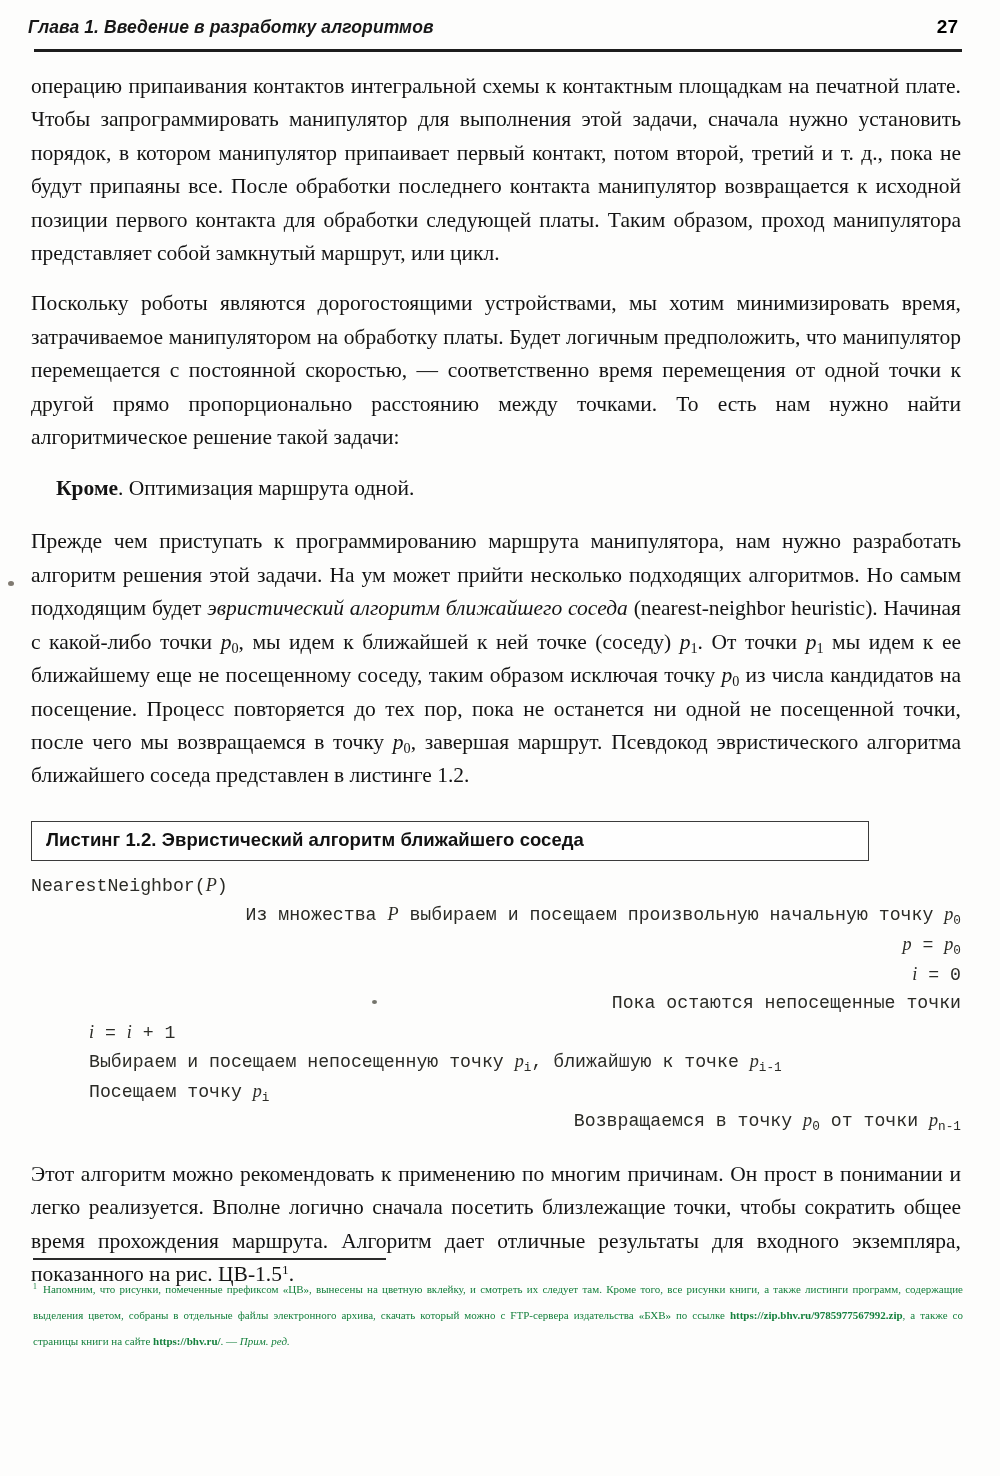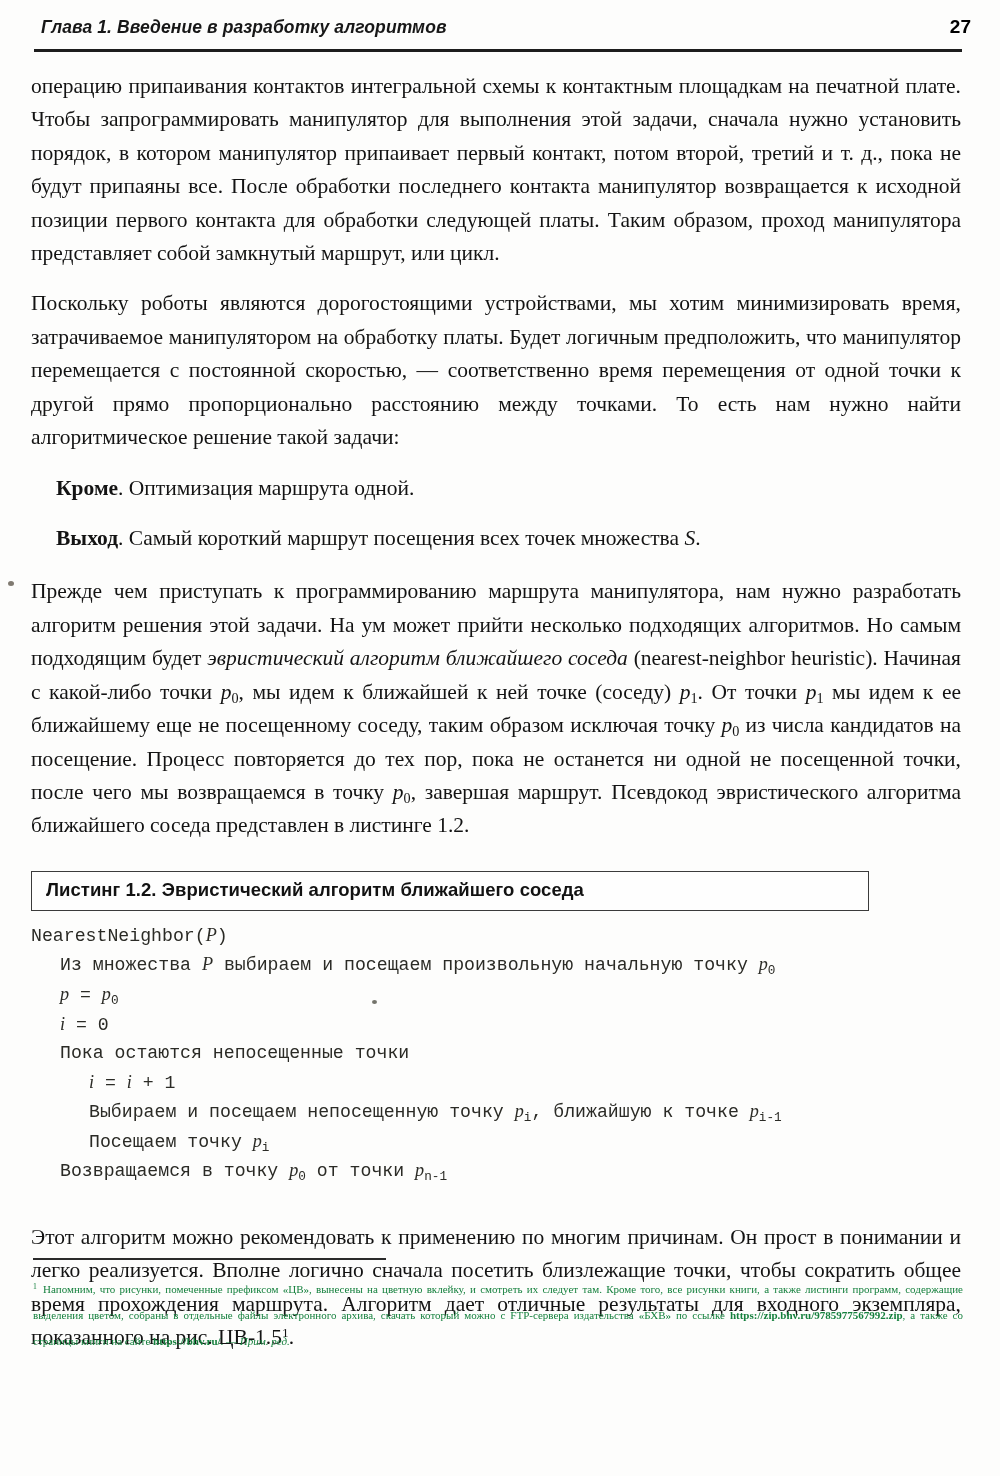--- a/index.html
+++ b/index.html
@@ -19,21 +19,21 @@
     position: absolute;
     left: 0; top: 0;
     width: 1000px;
     height: 1476px;
     background: #fdfdfc;
   }
 
   
   .runhead {
     position: absolute;
-    left: 41px;
+    left: 28px;
     top: 16px;
     width: 930px;
     display: flex;
     align-items: flex-end;
     justify-content: space-between;
   }
   .runhead-title {
     font-family: "Liberation Sans", "DejaVu Sans", sans-serif;
     font-style: italic;
     font-weight: 700;
@@ -119,29 +119,29 @@
   .listing-box-title {
     font-family: "Liberation Sans", "DejaVu Sans", sans-serif;
     font-weight: 700;
     font-size: 18.5px;
     color: #121212;
     letter-spacing: 0.05px;
   }
 
   
   .code {
-    margin: 6px 0 35px 0;
+    margin: 6px 0 22px 0;
     font-family: "Liberation Mono", "DejaVu Sans Mono", monospace;
     font-size: 18.2px;
     line-height: 28.6px;
     color: #2b2b26;
     white-space: pre;
   }
   .code .ln { display: block; }
-  .code .i1 { padding-left: 29px; }
+  .code .i1 { padding-left: 29px; text-align: right; }
   .code .i2 { padding-left: 58px; }
   .code var,
   .code .mathvar { font-family: "Liberation Serif", "DejaVu Serif", serif; font-style: italic; }
   .code sub { font-size: 0.7em; }
 
   
   .speck {
     position: absolute;
     width: 5px;
     height: 4px;
@@ -198,23 +198,20 @@
   <div class="content">
 
     <p class="body">операцию припаивания контактов интегральной схемы к контактным площадкам на печатной плате. Чтобы запрограммировать манипулятор для выполнения этой задачи, сначала нужно установить порядок, в котором манипулятор припаивает первый кон­такт, потом второй, третий и т. д., пока не будут припаяны все. После обработки по­следнего контакта манипулятор возвращается к исходной позиции первого контакта для обработки следующей платы. Таким образом, проход манипулятора представляет собой замкнутый маршрут, или цикл.</p>
 
     <p class="body">Поскольку роботы являются дорогостоящими устройствами, мы хотим минимизиро­вать время, затрачиваемое манипулятором на обработку платы. Будет логичным пред­положить, что манипулятор перемещается с постоянной скоростью, — соответственно время перемещения от одной точки к другой прямо пропорционально расстоянию между точками. То есть нам нужно найти алгоритмическое решение такой задачи:</p>
 
     <div class="statement">
       <div class="line">
         <span class="lead">Кроме</span><span>. Оптимизация маршрута одной.</span>
       </div>
-      <div class="line">
-        <span class="lead">Выход</span><span>. Самый короткий маршрут посещения всех точек множества </span><span class="mathvar">S</span><span>.</span>
-      </div>
     </div>
 
     <p class="body"><span>Прежде чем приступать к программированию маршрута манипулятора, нам нужно раз­работать алгоритм решения этой задачи. На ум может прийти несколько подходящих алгоритмов. Но самым подходящим будет </span><span class="it">эвристический алгоритм ближайшего соседа</span><span> (nearest-neighbor heuristic). Начиная с какой-либо точки </span><span class="mathvar">p</span><sub>0</sub><span>, мы идем к ближайшей к ней точке (соседу) </span><span class="mathvar">p</span><sub>1</sub><span>. От точки </span><span class="mathvar">p</span><sub>1</sub><span> мы идем к ее ближайшему еще не посещенному соседу, таким образом исключая точку </span><span class="mathvar">p</span><sub>0</sub><span> из числа кандидатов на посещение. Процесс повторяется до тех пор, пока не останется ни одной не посещенной точки, после чего мы возвращаемся в точку </span><span class="mathvar">p</span><sub>0</sub><span>, завершая маршрут. Псевдокод эвристического алгоритма ближайшего соседа представлен в листинге 1.2.</span></p>
 
     <div class="listing-box">
       <span class="listing-box-title">Листинг 1.2. Эвристический алгоритм ближайшего соседа</span>
     </div>
 
     <div class="code" id="code-listing"><span class="ln"><span>NearestNeighbor(</span><span class="mathvar">P</span><span>)</span></span><span class="ln i1"><span>Из множества </span><span class="mathvar">P</span><span> выбираем и посещаем произвольную начальную точку </span><span class="mathvar">p</span><sub>0</sub></span><span class="ln i1"><span class="mathvar">p</span><span> = </span><span class="mathvar">p</span><sub>0</sub></span><span class="ln i1"><span class="mathvar">i</span><span> = 0</span></span><span class="ln i1"><span>Пока остаются непосещенные точки</span></span><span class="ln i2"><span class="mathvar">i</span><span> = </span><span class="mathvar">i</span><span> + 1</span></span><span class="ln i2"><span>Выбираем и посещаем непосещенную точку </span><span class="mathvar">p</span><sub>i</sub><span>, ближайшую к точке </span><span class="mathvar">p</span><sub>i-1</sub></span><span class="ln i2"><span>Посещаем точку </span><span class="mathvar">p</span><sub>i</sub></span><span class="ln i1"><span>Возвращаемся в точку </span><span class="mathvar">p</span><sub>0</sub><span> от точки </span><span class="mathvar">p</span><sub>n-1</sub></span></div>
 

